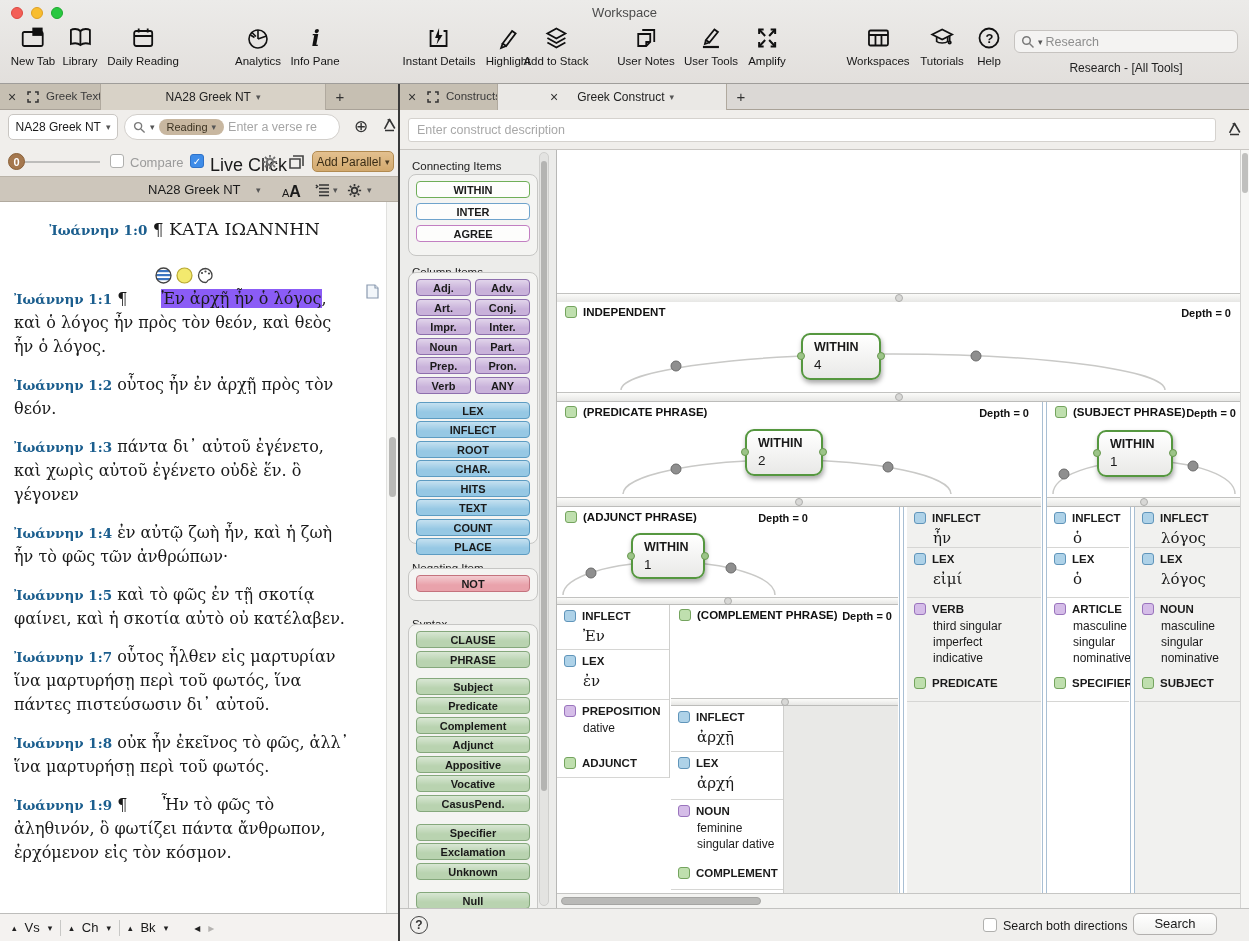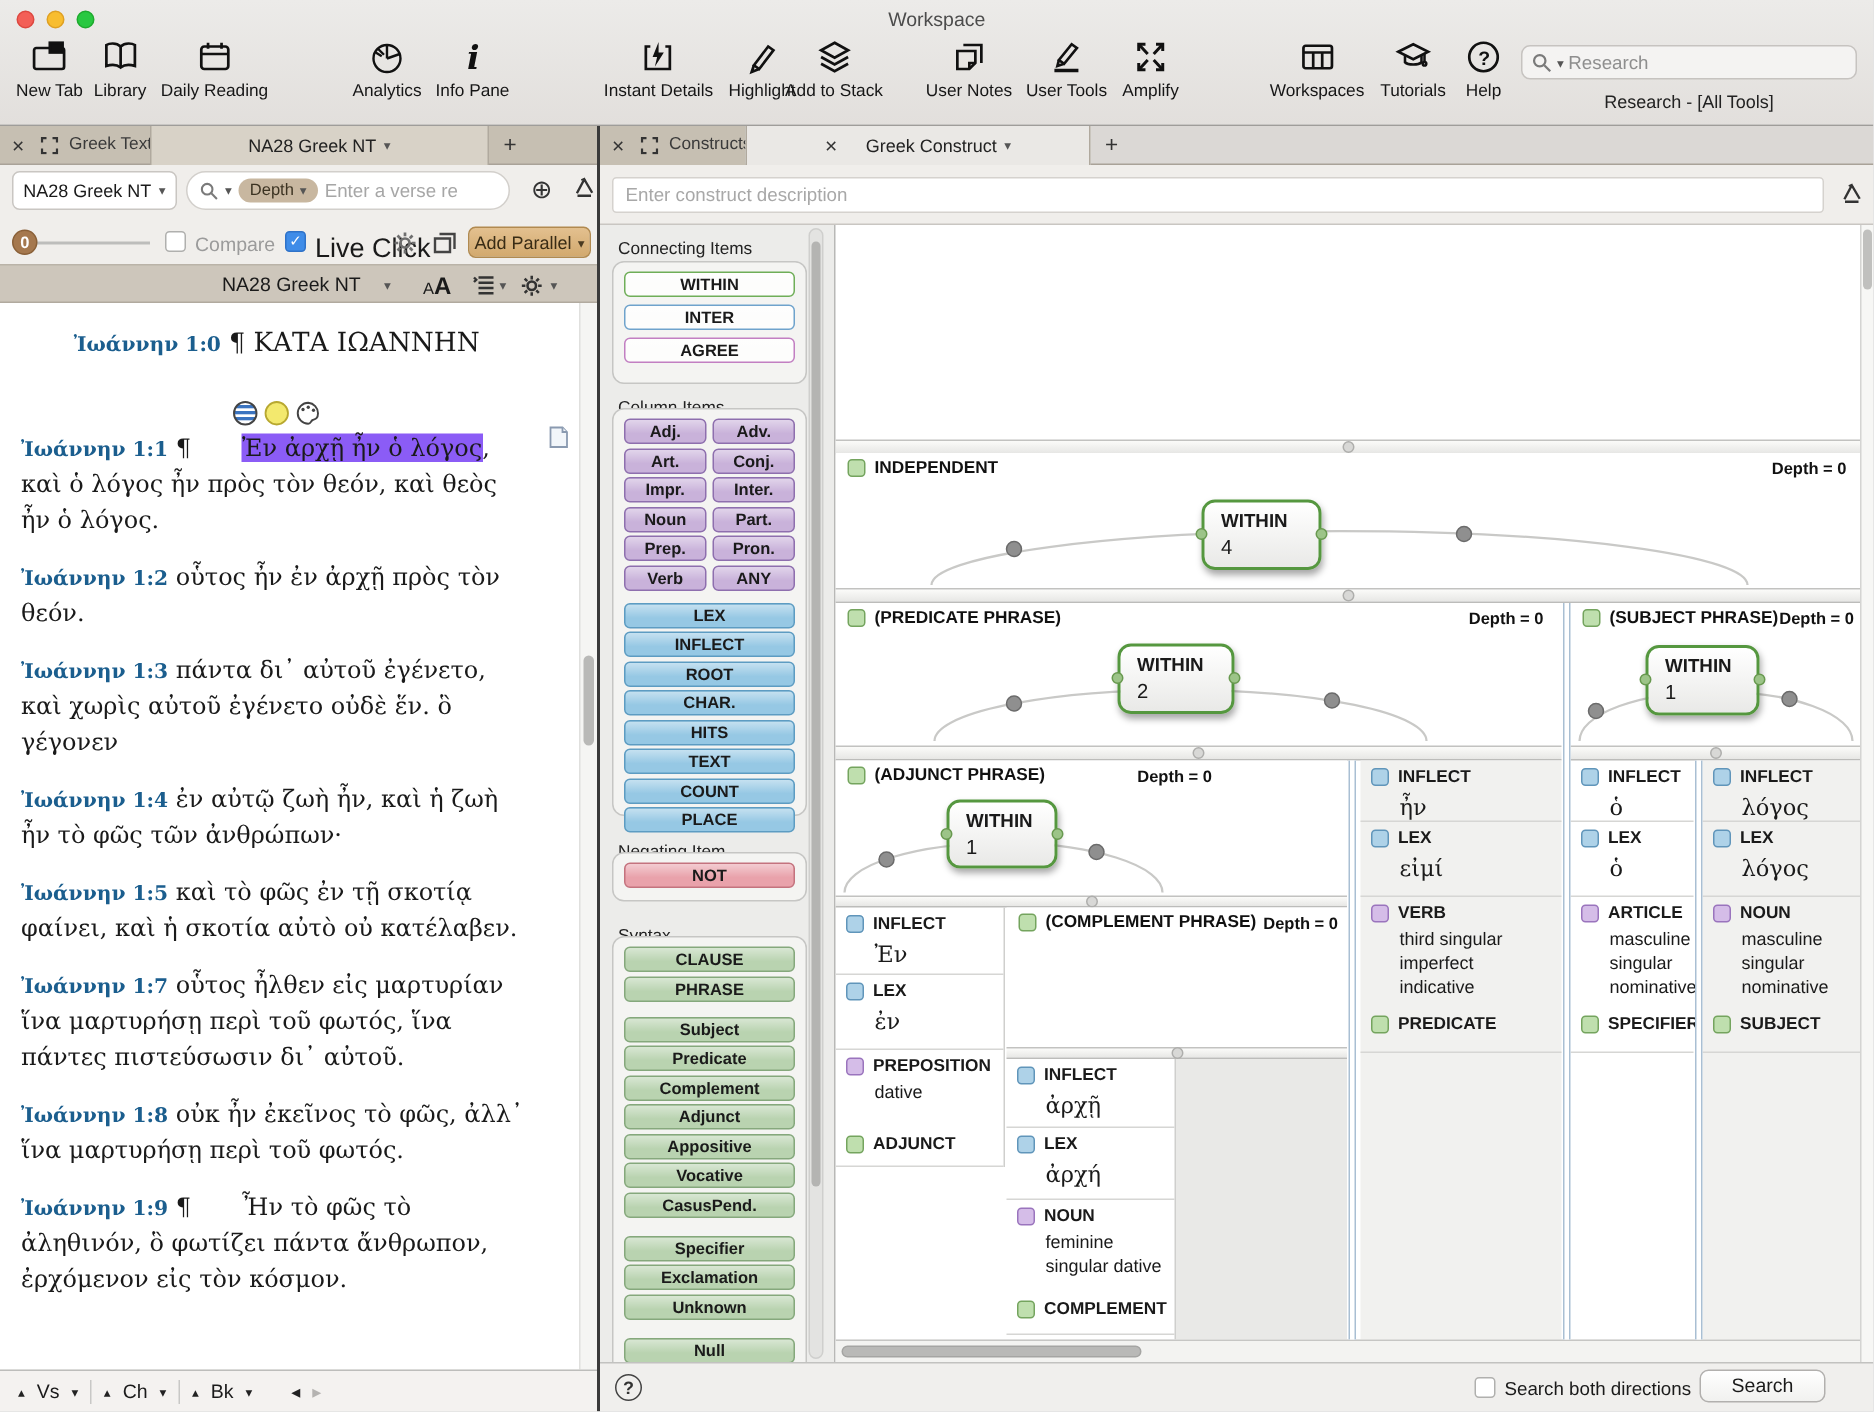--- a/index.html
+++ b/index.html
@@ -289,21 +289,21 @@
     </div>
     <div class="srchfield">
       <span>
           <svg width="13" height="13" viewBox="0 0 14 14" fill="none" stroke="#7a7a7a" stroke-width="1.5">
             <circle cx="5.5" cy="5.5" r="3.8"></circle>
             <path d="M8.5,8.5 L12.5,12.5"></path>
           </svg>
         </span>
       <span class="caret">▾</span>
       <span class="pill">
-          <span>Depth</span>
+          <span>Reading</span>
           <span class="caret">▾</span>
         </span>
       <input placeholder="Enter a verse re" style="">
     </div>
     <span class="abs" style="left:354px;top:6px;font-size:17px;color:#333">⊕</span>
     <span class="abs" style="left:381px;top:7px">
         <svg width="17" height="17" viewBox="0 0 17 17" fill="none" stroke="#333" stroke-width="1.6">
           <path d="M8.5,2.5 L13.8,11.5 M13,13.5 H4 M3.6,11.8 L8.2,3.2"></path>
           <path d="M6.5,3 L8.5,2.2 L9.2,4.2" stroke-width="1.2"></path>
         </svg>

